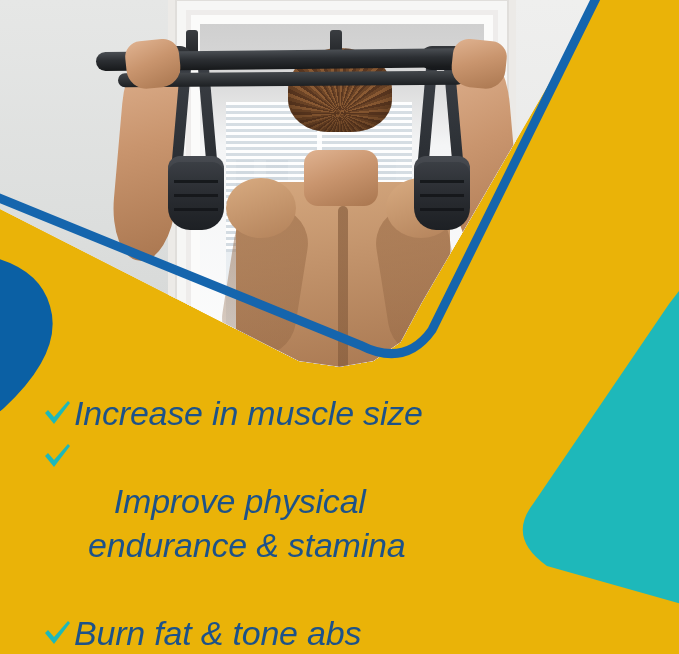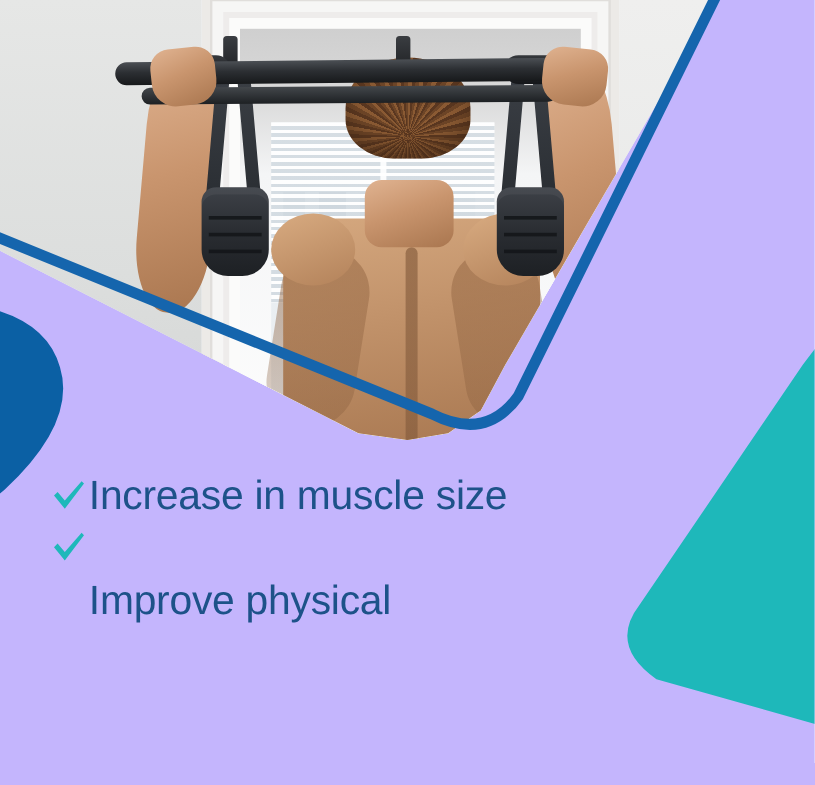--- a/index.html
+++ b/index.html
@@ -9,22 +9,23 @@
     background: #ffffff;
   }
   body {
     font-family: "Liberation Sans", sans-serif;
   }
 
   .canvas {
     position: relative;
     width: 679px;
     height: 654px;
-    background: #c4b5fd;
+    background: #eab308;
     overflow: hidden;
+    font-style: italic;
   }
 
   
   .photo-region {
     position: absolute;
     left: 0;
     top: 0;
     width: 679px;
     height: 380px;
     overflow: hidden;
@@ -417,18 +418,27 @@
     </div>
 
     <div class="benefit-row">
       <span class="check-icon">
         <svg width="28" height="26" viewBox="0 0 28 26">
           <path d="M2 13 L5 10 L11 17 L25 1 L27 3 L11 24 Z" fill="#1eb8ba"></path>
         </svg>
       </span>
       <span class="benefit-text wrapped">
         <span>Improve physical</span>
+        <span class="cont">endurance &amp; stamina</span>
       </span>
     </div>
 
+    <div class="benefit-row">
+      <span class="check-icon">
+        <svg width="28" height="26" viewBox="0 0 28 26">
+          <path d="M2 13 L5 10 L11 17 L25 1 L27 3 L11 24 Z" fill="#1eb8ba"></path>
+        </svg>
+      </span>
+      <span class="benefit-text">Burn fat &amp; tone abs</span>
+    </div>
 
   </div>
 </div>
 
 </body></html>

